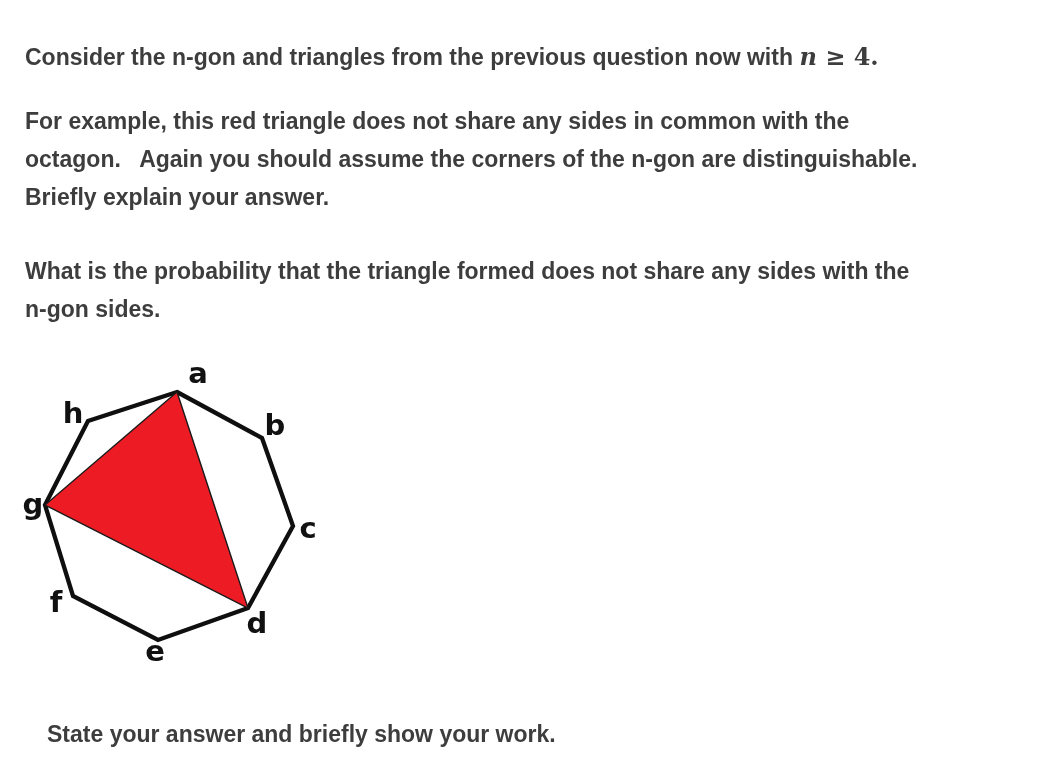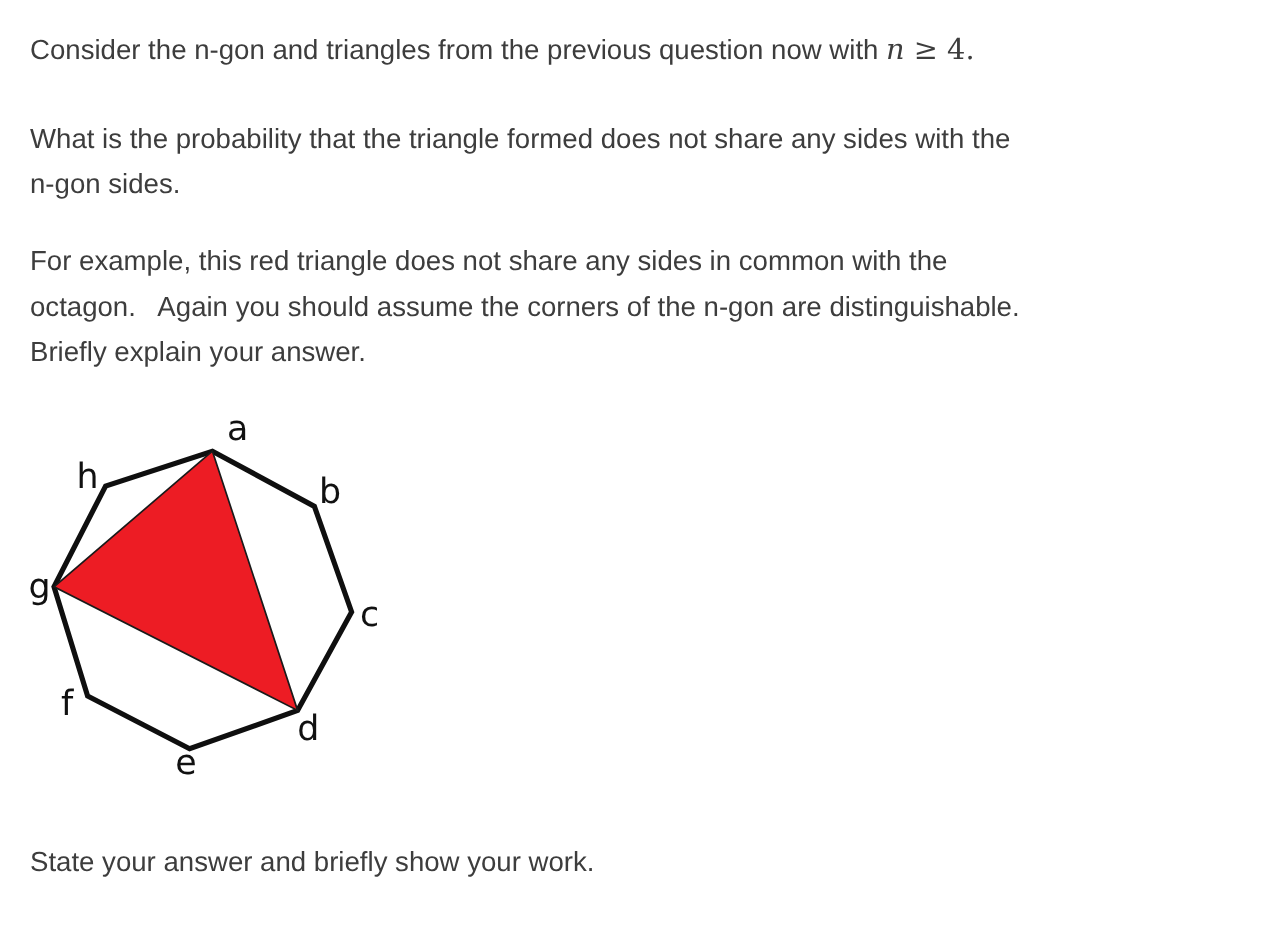--- a/index.html
+++ b/index.html
@@ -5,35 +5,36 @@
   html, body {
     margin: 0;
     padding: 0;
     background: #ffffff;
   }
   .page {
     position: relative;
     width: 1054px;
     height: 782px;
     box-sizing: border-box;
-    padding: 22px 0 0 25px;
+    padding: 38px 0 0 25px;
     background: #ffffff;
     font-family: "Liberation Sans", sans-serif;
     color: #3d3d3d;
     overflow: hidden;
+    font-weight: bold;
   }
   .para {
     margin: 0;
     font-size: 23px;
     line-height: 38px;
     white-space: pre-wrap;
   }
   .para-2 { margin-top: 36px; }
   .para-3 { margin-top: 26px; }
-  .para-4 { margin-top: 25px; }
+  .para-4 { margin-top: 25px; margin-left: 22px; }
   .math {
     font-family: "DejaVu Serif", serif;
     font-size: 24px;
     color: #3d3d3d;
   }
   .math .mvar {
     font-style: italic;
   }
   .figure {
     display: block;
@@ -47,23 +48,23 @@
     text-anchor: middle;
   }
 </style>
 </head>
 <body>
 
 <div class="page">
 
   <p class="para para-1"><span>Consider the n-gon and triangles from the previous question now with </span><span class="math"><span class="mvar">n</span><span> ≥ 4.</span></span><br></p>
 
+  <p class="para para-3"><span>For example, this red triangle does not share any sides in common with the</span><br><span>octagon.   Again you should assume the corners of the n-gon are distinguishable.</span><br><span>Briefly explain your answer.</span></p>
+
   <p class="para para-2"><span>What is the probability that the triangle formed does not share any sides with the</span><br><span>n-gon sides.</span></p>
-
-  <p class="para para-3"><span>For example, this red triangle does not share any sides in common with the</span><br><span>octagon.   Again you should assume the corners of the n-gon are distinguishable.</span><br><span>Briefly explain your answer.</span></p>
 
   <svg class="figure" width="340" height="332" viewBox="0 0 340 332" xmlns="http://www.w3.org/2000/svg">
     <polygon points="177,34 262,80 293,168 248,250 158,282 73,238 45,147 88,63" fill="none" stroke-width="4.3" stroke-linejoin="miter" stroke="#0f0f0f"></polygon>
     <polygon points="177,34 45,147 248,250" stroke="#1a1a1a" stroke-width="1.4" stroke-linejoin="miter" fill="#ed1c24"></polygon>
     <text class="vertex-label" x="198" y="25">a</text>
     <text class="vertex-label" x="275" y="77">b</text>
     <text class="vertex-label" x="308" y="180">c</text>
     <text class="vertex-label" x="257" y="275">d</text>
     <text class="vertex-label" x="155" y="303">e</text>
     <text class="vertex-label" x="56" y="254">f</text>

